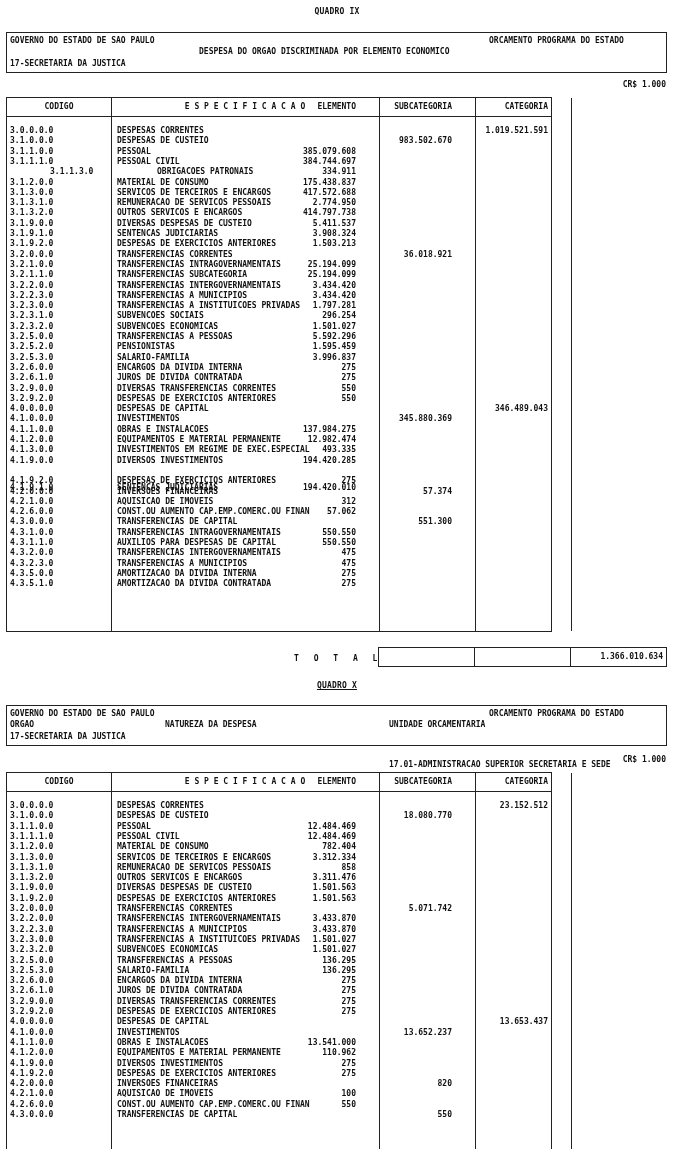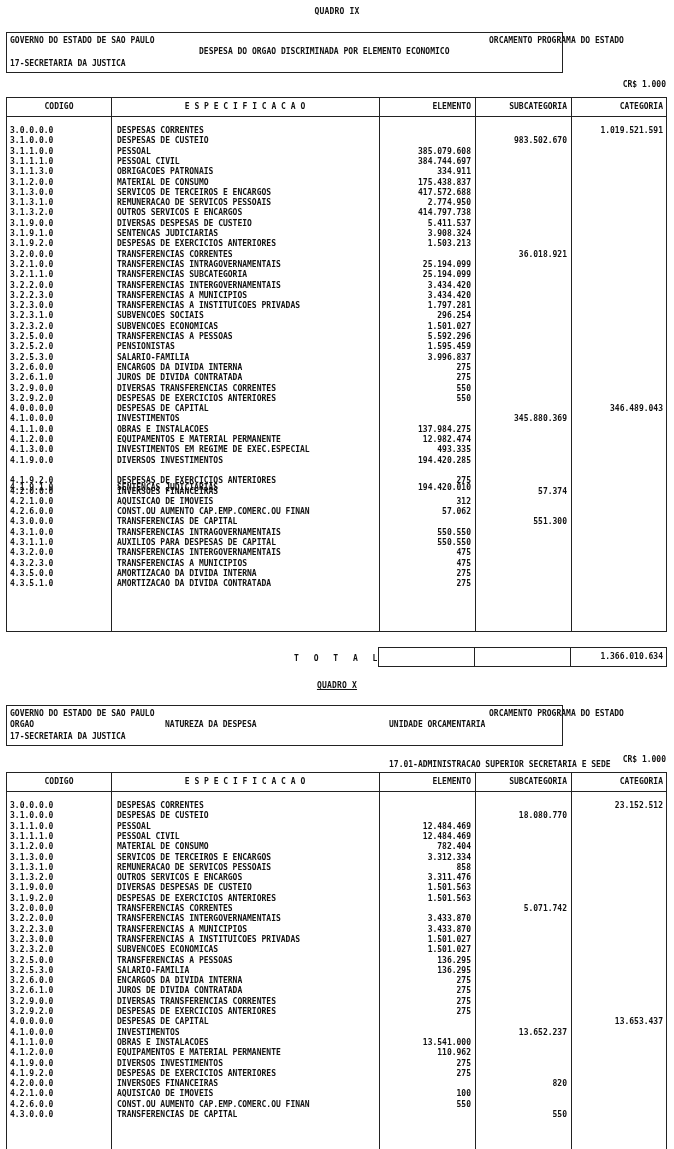--- a/index.html
+++ b/index.html
@@ -1,23 +1,23 @@
 <!DOCTYPE html>
 <html><head>
 <meta charset="utf-8">
 <style>
   html, body { margin:0; padding:0; background:#fff; }
   body { width:674px; height:1149px; overflow:hidden; position:relative;
          font-family:"DejaVu Sans Mono","Liberation Mono",monospace; color:#111; }
   .abs { position:absolute; }
   .title { left:0; width:674px; text-align:center; font-size:8px; font-weight:bold; letter-spacing:0.2px; }
-  .hbox { left:6px; width:557px; border:1px solid #222; box-sizing:border-box; font-size:8px; font-weight:bold; }
+  .hbox { left:6px; width:661px; border:1px solid #222; box-sizing:border-box; font-size:8px; font-weight:bold; }
   .hbox .ln { position:absolute; white-space:pre; }
   .unit { right:8px; font-size:8px; font-weight:bold;margin-left:9px; }
-  .tbl { left:6px; width:661px; border:1px solid #222; box-sizing:border-box; }
+  .tbl { left:6px; width:546px; border:1px solid #222; box-sizing:border-box; }
   .thead { position:absolute; left:0; right:0; top:0; height:18px; border-bottom:1px solid #222; font-size:8px; font-weight:bold; }
   .thead div { position:absolute; top:0; height:18px; line-height:18px; }
   .vline { position:absolute; top:0; bottom:0; width:0; border-left:1px solid #222; }
   .rows { position:absolute; left:0; right:0; }
   .row { position:absolute; left:0; right:0; height:10.3px; font-size:8px; font-weight:bold; line-height:10.3px; }
   .row span { position:absolute; top:0; white-space:pre; }
   .c-cod { left:3px; }
   .c-spec { left:110px; }
   .c-el { right:195px; text-align:right; }
   .c-sub { right:99px; text-align:right; }
@@ -73,21 +73,21 @@
         <span class="c-sub"></span>
         <span class="c-cat"></span>
       </div>
       <div class="row" style="top: 30.9px;">
         <span class="c-cod">3.1.1.1.0</span>
         <span class="c-spec">PESSOAL CIVIL</span>
         <span class="c-el">384.744.697</span>
         <span class="c-sub"></span>
         <span class="c-cat"></span>
       </div>
-      <div class="row" style="top: 41.2px;">
+      <div class="row" style="top: 41.2px; margin-left: 40px;">
         <span class="c-cod">3.1.1.3.0</span>
         <span class="c-spec">OBRIGACOES PATRONAIS</span>
         <span class="c-el">334.911</span>
         <span class="c-sub"></span>
         <span class="c-cat"></span>
       </div>
       <div class="row" style="top: 51.5px;">
         <span class="c-cod">3.1.2.0.0</span>
         <span class="c-spec">MATERIAL DE CONSUMO</span>
         <span class="c-el">175.438.837</span>

